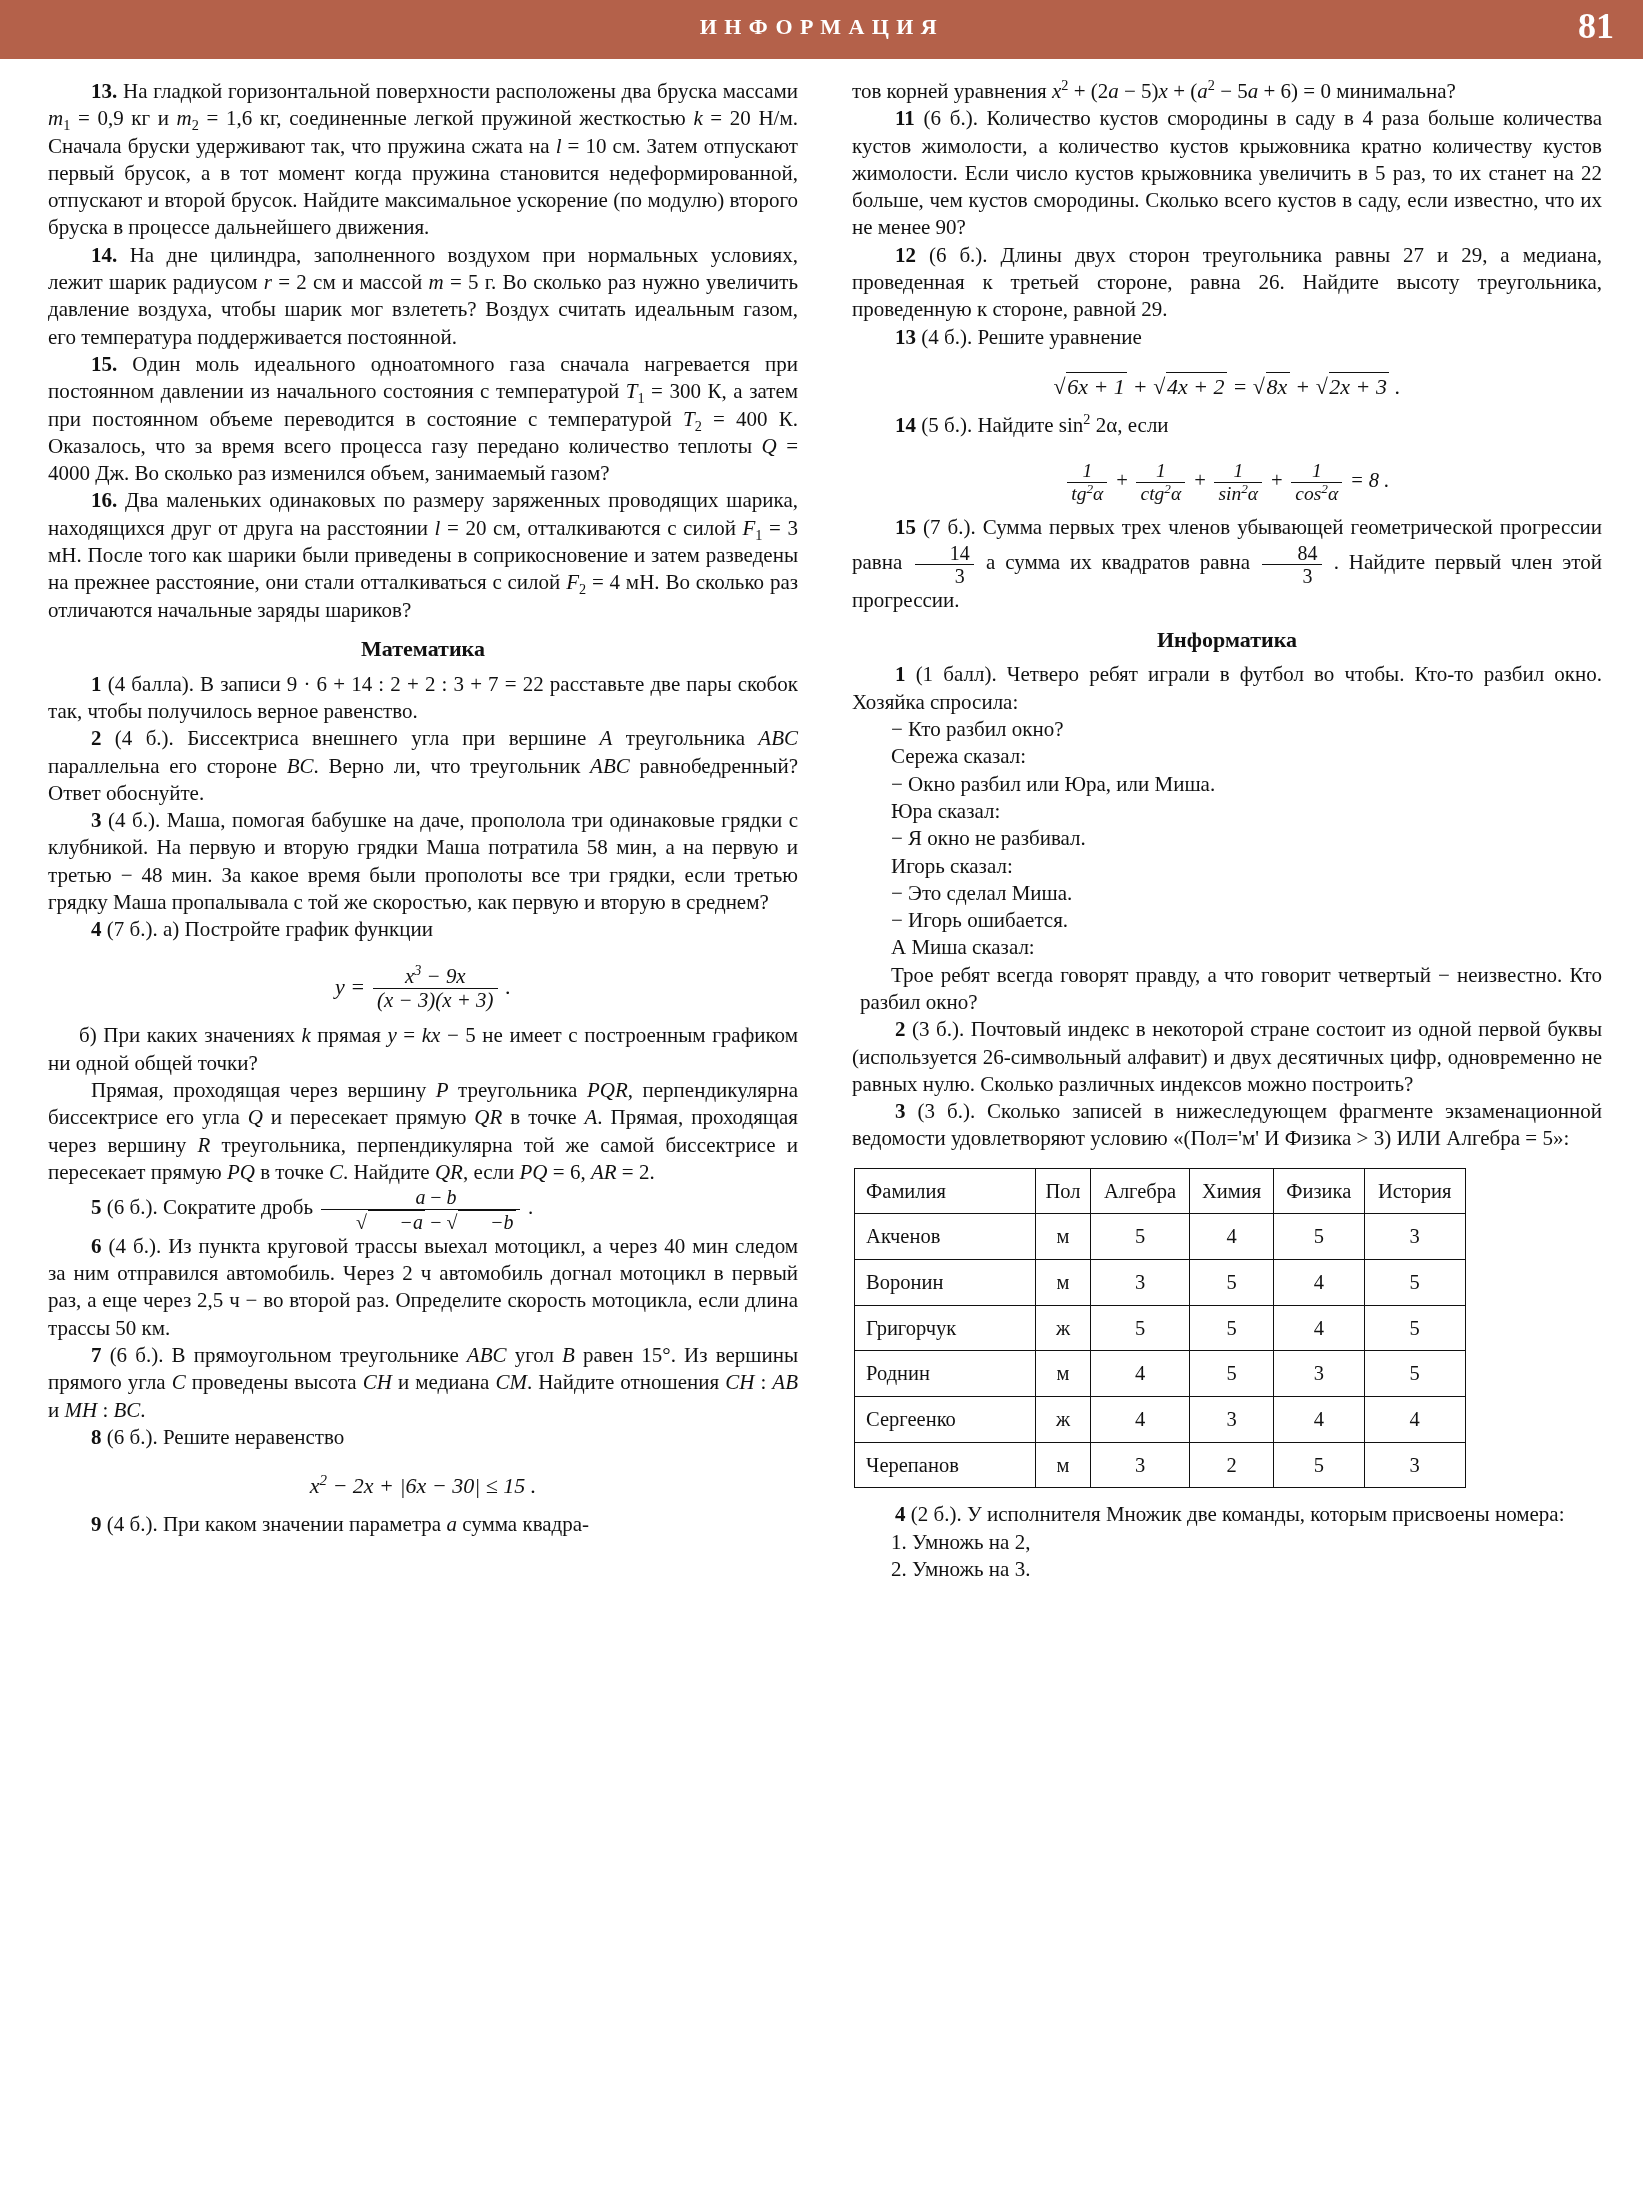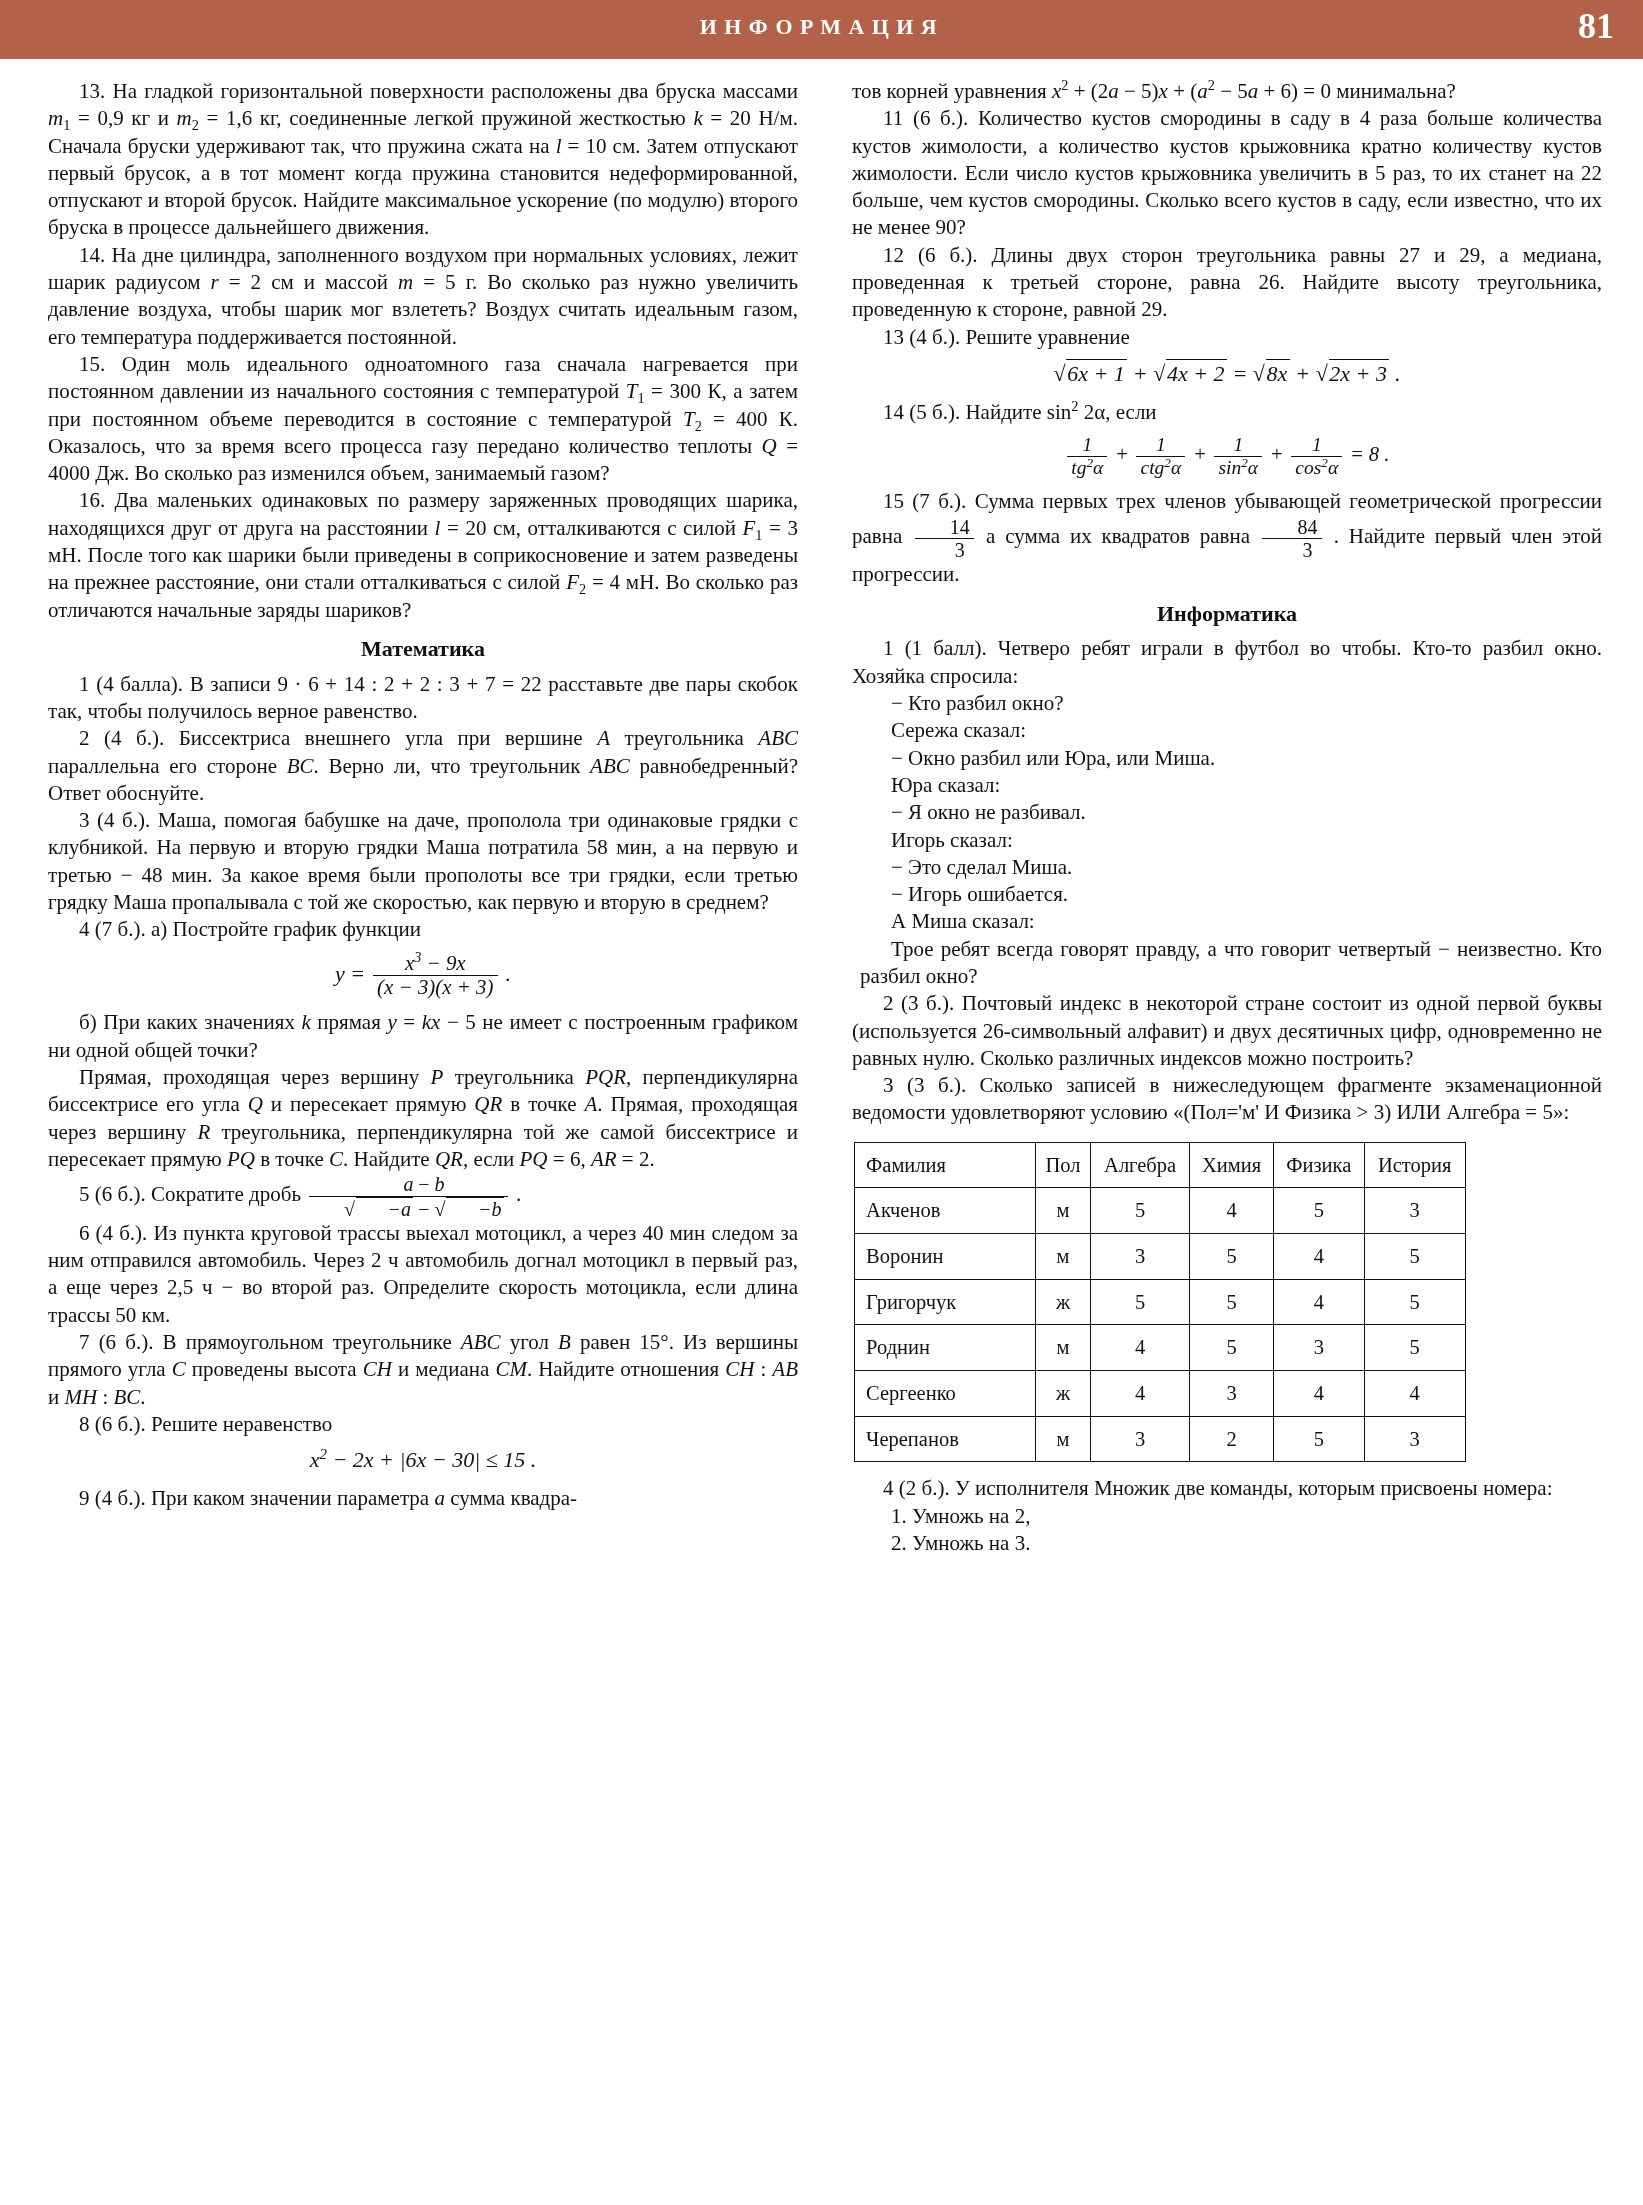--- a/index.html
+++ b/index.html
@@ -70,33 +70,33 @@
   }
   .col-left { left: 0; }
   .col-right { left: 804px; }
 
   p {
     margin: 0 0 0 0;
     text-indent: 31px;
     hyphens: auto;
   }
   .nohang { text-indent: 0; }
-  b.num { font-weight: normal; }
+  b.num { font-weight: bold; margin-left: 12px; }
   i { font-style: italic; }
   .sec-title {
     text-align: center;
     font-weight: bold;
     font-size: 22px;
     margin: 11.5px 0 6.6px 0;
     text-indent: 0;
   }
   .formula {
     text-align: center;
     text-indent: 0;
-    margin: 8px 0 10px 0;
+    margin: 21px 0 10px 0;
     font-style: italic;
     font-size: 22px;
   }
   .formula-small { font-size: 20.5px; }
 
   
   .frac {
     display: inline-block;
     vertical-align: middle;
     text-align: center;

